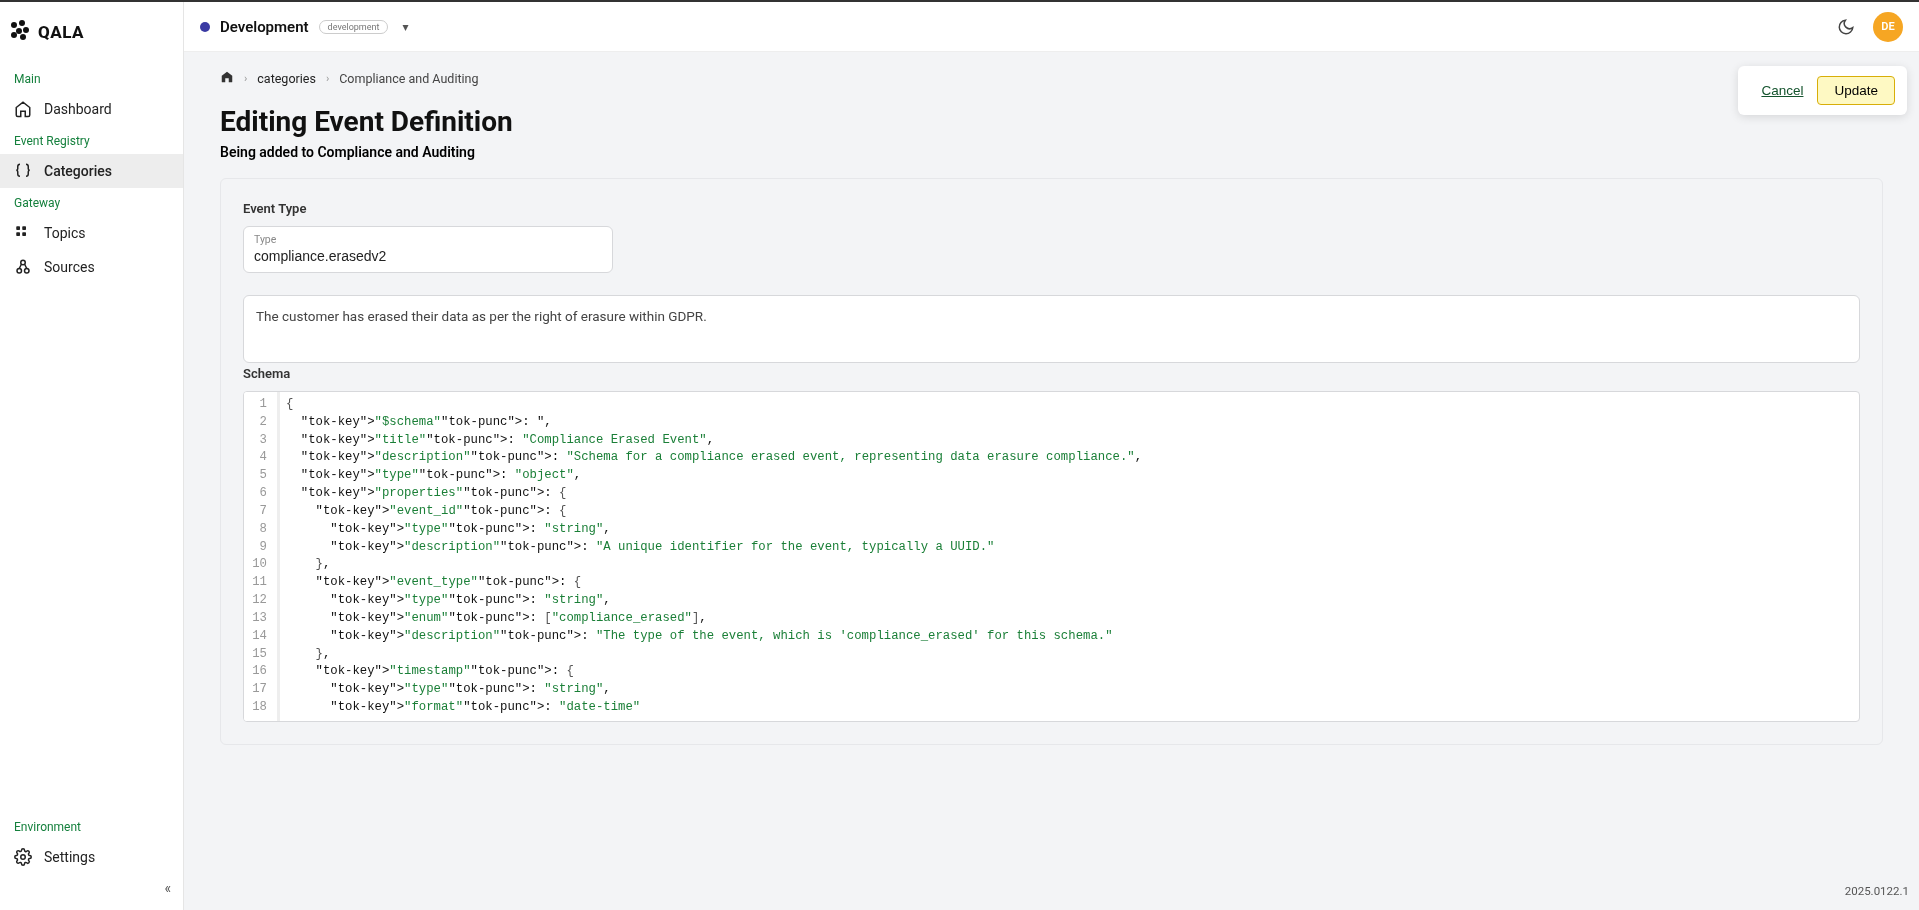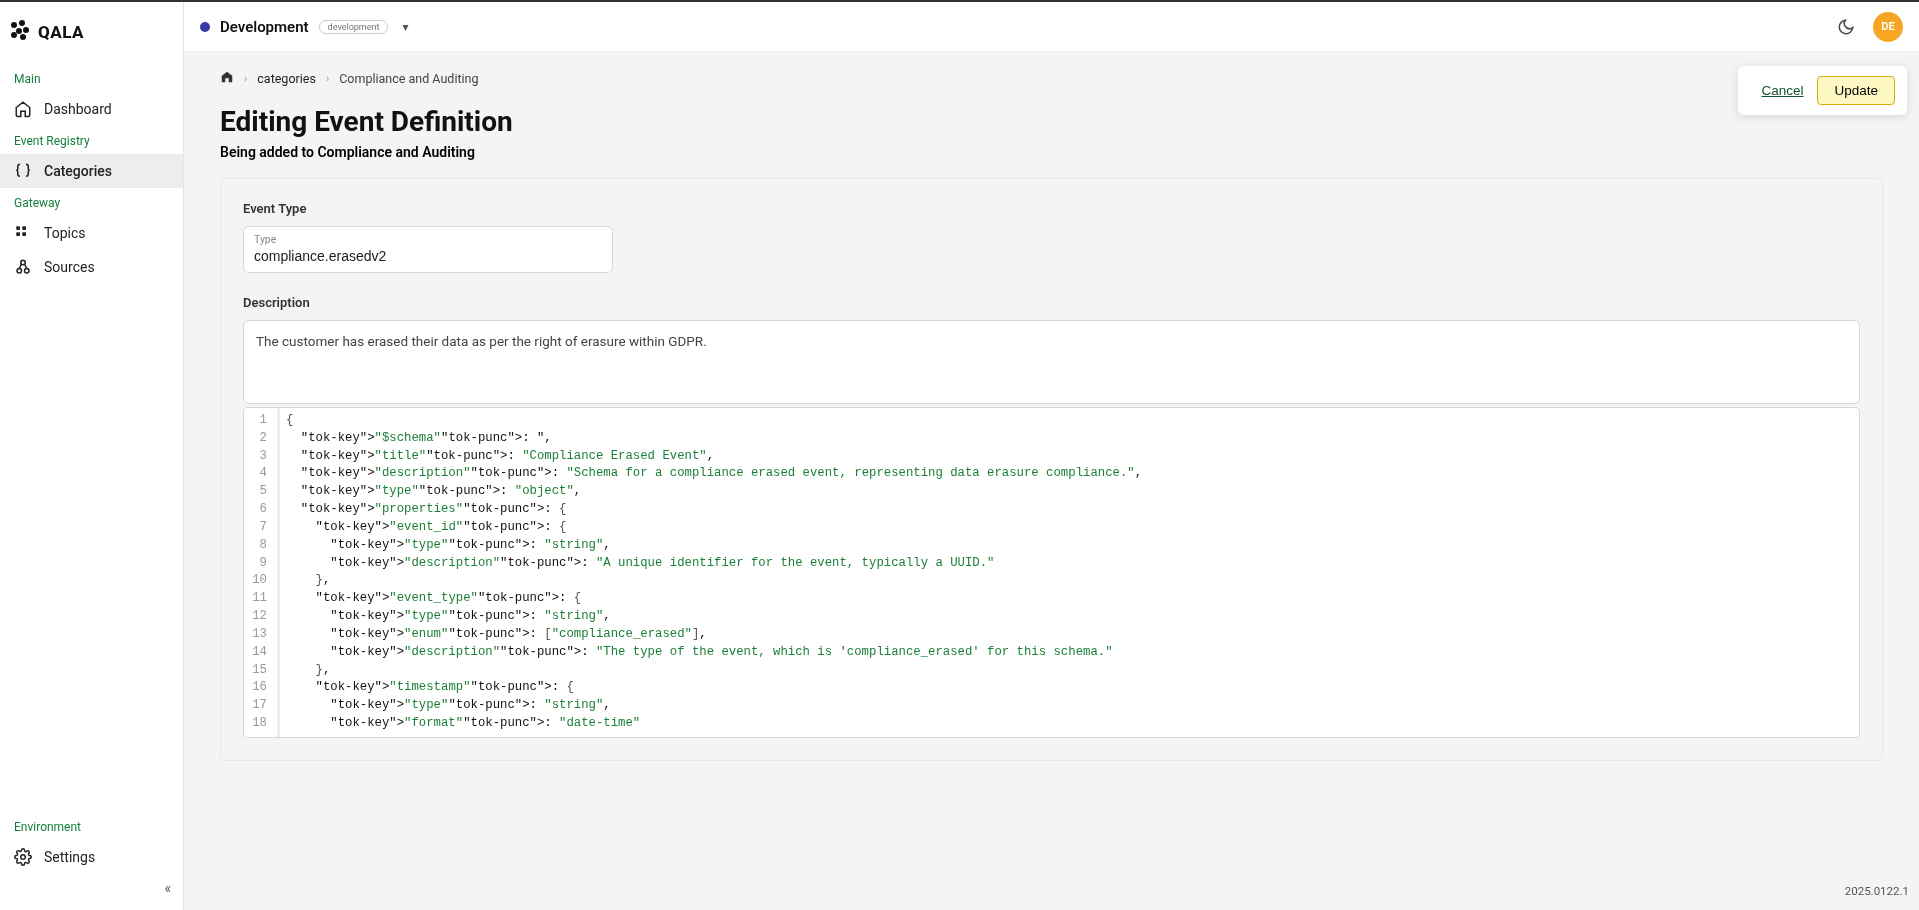--- a/index.html
+++ b/index.html
@@ -176,21 +176,21 @@
   }
   .desc-field {
     width:100%;
     background:#fff;
     border:1px solid #d7d8db;
     border-radius:6px;
     padding:12px;
     font-size:13.5px;
     color:#444;
     resize:none;
-    height:84px;
+    height:68px;
     font-family:inherit;
   }
   .section-gap { height: 22px; }
   .checkbox-row { display:flex; align-items:center; gap:10px; margin: 14px 0 14px 2px; font-size:13.5px;}
   .checkbox-row input { width:16px; height:16px; }
 
   
   .code-editor {
     background:#fff;
     border:1px solid #d7d8db;
@@ -357,24 +357,24 @@
 
       <div class="form-card">
         <div class="field-label">Event Type</div>
         <div class="text-field-wrap">
           <span class="float-label">Type</span>
           <input type="text" value="compliance.erasedv2" style="">
         </div>
 
         <div class="section-gap"></div>
 
-        <div class="field-label">Description</div>
         <textarea class="desc-field" style="">The customer has erased their data as per the right of erasure within GDPR.</textarea>
 
 
+        <div class="field-label">Schema</div>
         <div class="code-editor">
           <div class="gutter" id="gutter">
               <div>1</div>
               <div>2</div>
               <div>3</div>
               <div>4</div>
               <div>5</div>
               <div>6</div>
               <div>7</div>
               <div>8</div>

